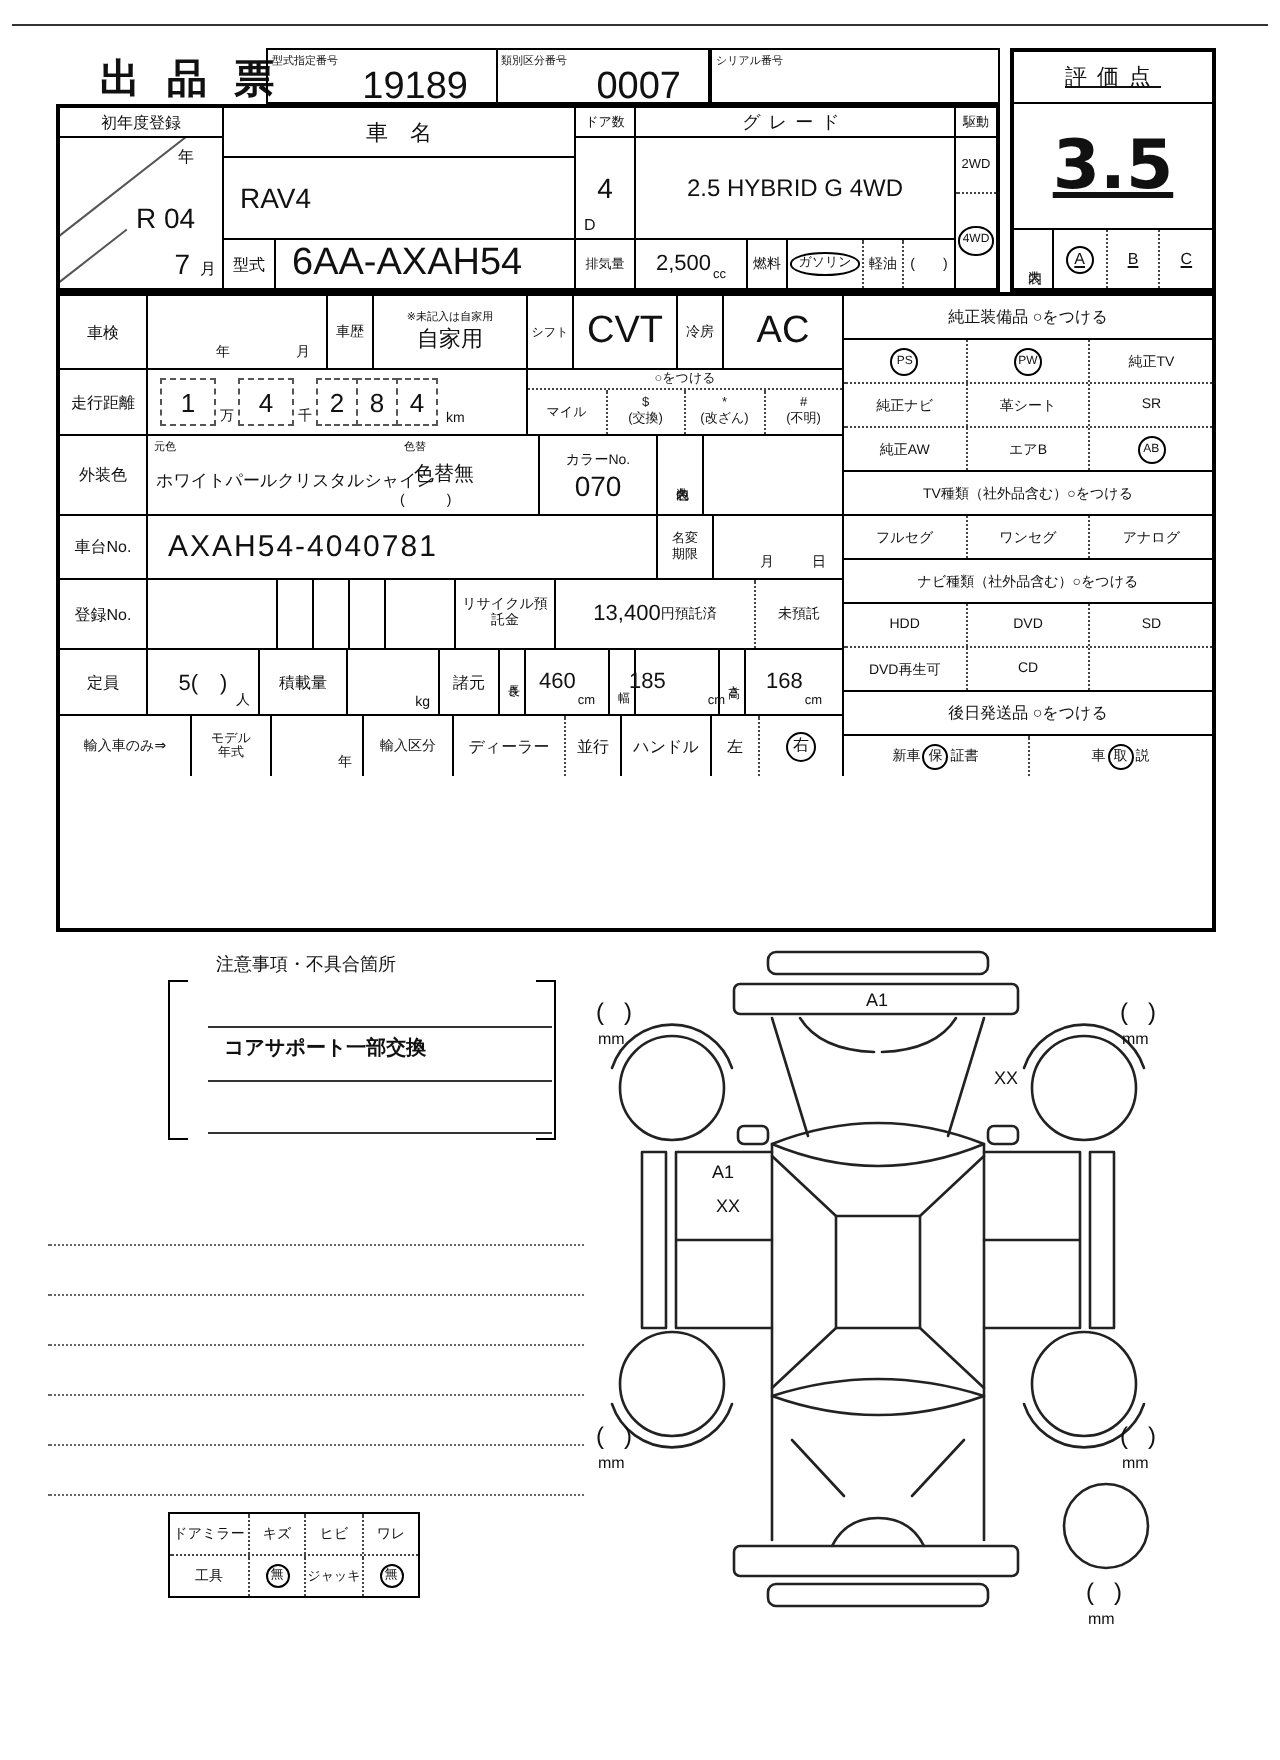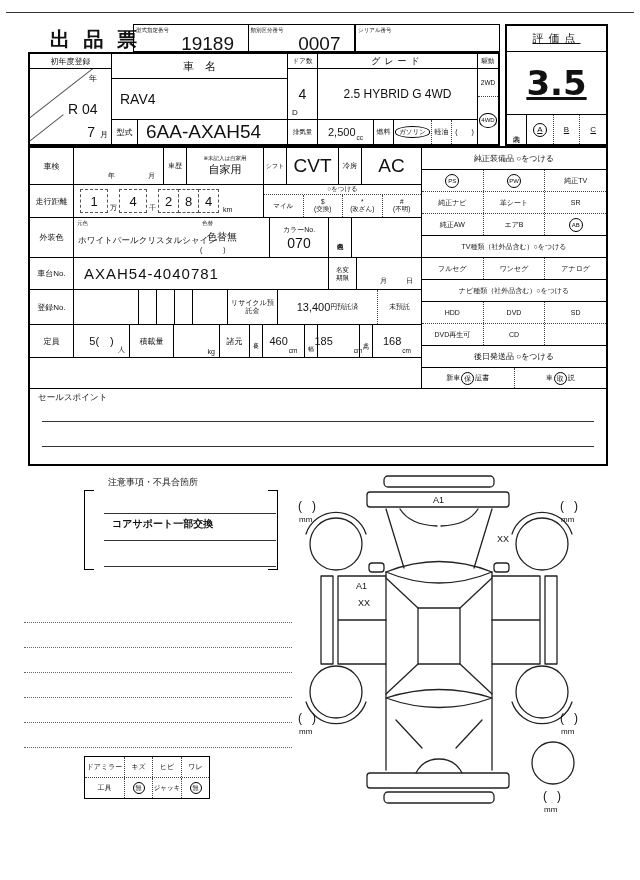--- a/index.html
+++ b/index.html
@@ -260,20 +260,37 @@
           </div>
           <div class="cell" style="width:13px;">
               <span class="vert" style="font-size:6px;">高さ</span>
             </div>
           <div class="cell nr" style="flex:1;">
             <span class="md">168</span>
             <span class="xs" style="align-self:flex-end; margin:0 0 3px 1px;">cm</span>
           </div>
         </div>
 
+        <div class="row" style="height:30px;">
+          <div class="cell sm" style="width:66px;">輸入車のみ⇒</div>
+          <div class="cell" style="width:40px;">
+            <span class="wrap2 xs" style="width:24px;">モデル年式</span>
+          </div>
+          <div class="cell" style="width:46px;">
+            <span class="abs sm" style="right:5px; bottom:2px;">年</span>
+          </div>
+          <div class="cell sm" style="width:45px;">輸入区分</div>
+          <div class="cell dr lbl" style="width:56px;">ディーラー</div>
+          <div class="cell lbl" style="width:28px;">並行</div>
+          <div class="cell lbl" style="width:45px;">ハンドル</div>
+          <div class="cell dr lbl" style="width:24px;">左</div>
+          <div class="cell nr" style="flex:1;">
+            <span class="circ" style="width:15px; height:15px; font-size:8px;">右</span>
+          </div>
+        </div>
       </div>
 
       <div class="col" style="flex:1; border-left:1.5px solid #000;">
         <div class="cell nr bb lbl" style="height:22px;">純正装備品 ○をつける</div>
         <div class="row bbd" style="height:22px;">
           <div class="cell dr" style="flex:1;">
               <span class="circ" style="width:14px; height:14px; font-size:6px;">PS</span>
             </div>
           <div class="cell dr" style="flex:1;">
               <span class="circ" style="width:14px; height:14px; font-size:6px;">PW</span>
@@ -318,25 +335,20 @@
           </div>
           <div class="cell nr sm" style="flex:1;">
             <span>車</span>
               <span class="circ" style="width:13px; height:13px; font-size:7px; margin:0 1px;">取</span>
               <span>説</span>
           </div>
         </div>
       </div>
     </div>
 
-    <div style="flex:1; border-top:1.5px solid #000; position:relative;">
-      <span class="abs" style="left:8px; top:3px; font-size:8.5px;">セールスポイント</span>
-      <div class="abs hline" style="left:12px; right:12px; top:32px;"></div>
-      <div class="abs hline" style="left:12px; right:12px; top:57px;"></div>
-    </div>
   </div>
 
   <div class="abs" style="left:108px; top:476px; font-size:9px;">注意事項・不具合箇所</div>
   <div class="abs bracket-l" style="left:84px; top:490px; width:10px; height:80px;"></div>
   <div class="abs bracket-r" style="left:268px; top:490px; width:10px; height:80px;"></div>
   <div class="abs" style="left:112px; top:517px; font-size:10px; font-weight:bold;">コアサポート一部交換</div>
   <div class="abs hline" style="left:104px; top:513px; width:172px;"></div>
   <div class="abs hline" style="left:104px; top:540px; width:172px;"></div>
   <div class="abs hline" style="left:104px; top:566px; width:172px;"></div>
 

